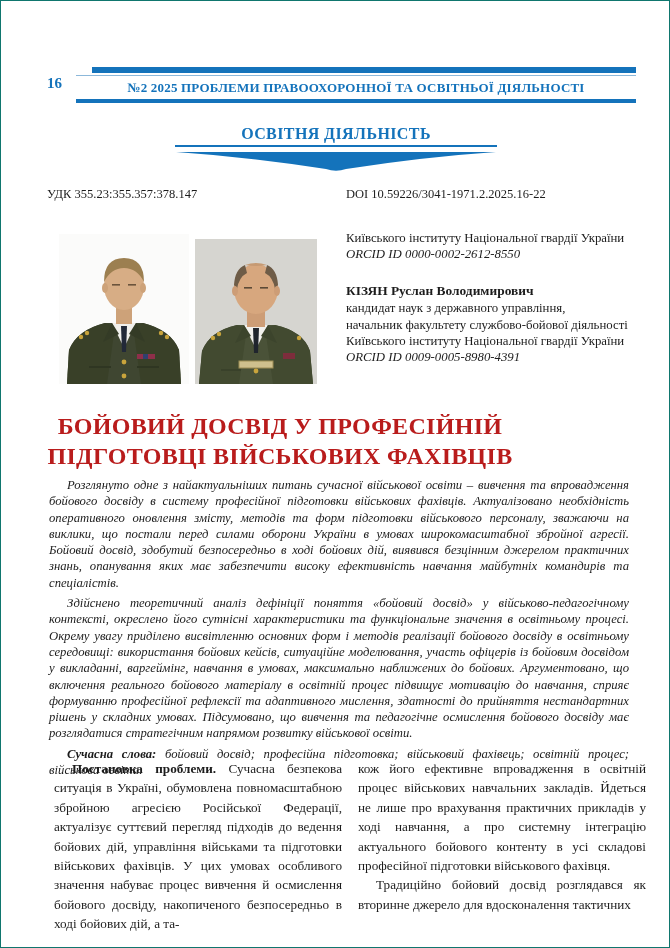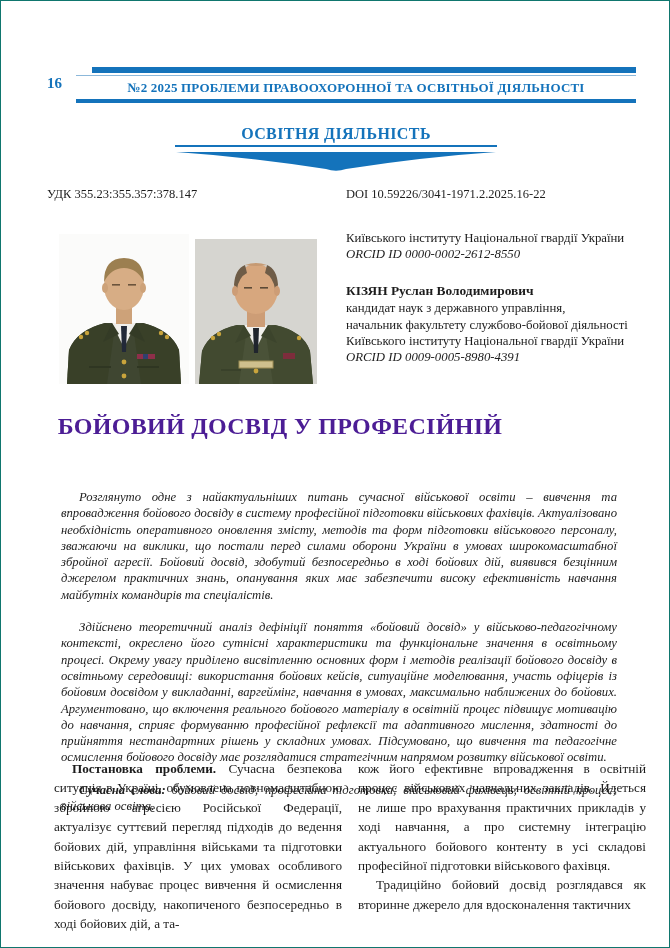--- a/index.html
+++ b/index.html
@@ -50,30 +50,30 @@
   .photo{display:block;}
   .author-info{position:absolute;left:345px;top:229px;width:292px;font-size:12.8px;line-height:16.4px;}
   .author-name{font-weight:bold;font-size:13.4px;margin-bottom:1px;}
   .author-orcid{font-style:italic;}
   .author-block + .author-block{margin-top:20px;}
 
   
   .art-title{
     position:absolute;left:0;top:410px;width:558px;
     text-align:center;font-weight:bold;font-size:24px;line-height:30px;
-    letter-spacing:.3px;color:#4c1d95;
+    letter-spacing:.3px;color:#b91c1c;
   }
 
   
   .abstract{
     position:absolute;left:44px;top:472px;width:588px;
     font-style:italic;font-size:12.7px;line-height:16.3px;
     text-align:justify;
   }
-  .abstract p{margin:16px;text-indent:18px;}
+  .abstract p{margin:4px;text-indent:18px;}
   .kw-label{font-weight:bold;}
 
   
   .body-cols{
     position:absolute;left:53px;top:758px;width:592px;
     display:flex;gap:16px;
     font-size:13.2px;line-height:19.4px;text-align:justify;
   }
   .col{width:288px;}
   .col p{margin:0;text-indent:18px;}
@@ -187,20 +187,21 @@
       <div class="author-name">КІЗЯН Руслан Володимирович</div>
       <div>кандидат наук з державного управління,</div>
       <div>начальник факультету службово-бойової діяльності</div>
       <div>Київського інституту Національної гвардії України</div>
       <div class="author-orcid">ORCID ID 0009-0005-8980-4391</div>
     </div>
   </div>
 
   <div class="art-title">
     <div>БОЙОВИЙ ДОСВІД У ПРОФЕСІЙНІЙ</div>
+    <div>ПІДГОТОВЦІ ВІЙСЬКОВИХ ФАХІВЦІВ</div>
   </div>
 
   <div class="abstract">
     <p>Розглянуто одне з найактуальніших питань сучасної військової освіти – вивчення та впровадження бойового досвіду в систему професійної підготовки військових фахівців. Актуалізовано необхідність оперативного оновлення змісту, методів та форм підготовки військового персоналу, зважаючи на виклики, що постали перед силами оборони України в умовах широкомасштабної збройної агресії. Бойовий досвід, здобутий безпосередньо в ході бойових дій, виявився безцінним джерелом практичних знань, опанування яких має забезпечити високу ефективність навчання майбутніх командирів та спеціалістів.</p>
     <p>Здійснено теоретичний аналіз дефініції поняття «бойовий досвід» у військово-педагогічному контексті, окреслено його сутнісні характеристики та функціональне значення в освітньому процесі. Окрему увагу приділено висвітленню основних форм і методів реалізації бойового досвіду в освітньому середовищі: використання бойових кейсів, ситуаційне моделювання, участь офіцерів із бойовим досвідом у викладанні, варгеймінг, навчання в умовах, максимально наближених до бойових. Аргументовано, що включення реального бойового матеріалу в освітній процес підвищує мотивацію до навчання, сприяє формуванню професійної рефлексії та адаптивного мислення, здатності до прийняття нестандартних рішень у складних умовах. Підсумовано, що вивчення та педагогічне осмислення бойового досвіду має розглядатися стратегічним напрямом розвитку військової освіти.</p>
     <p><span class="kw-label">Сучасна слова:</span><span> бойовий досвід; професійна підготовка; військовий фахівець; освітній процес; військова освіта.</span></p>
   </div>
 
   <div class="body-cols">
     <div class="col">

